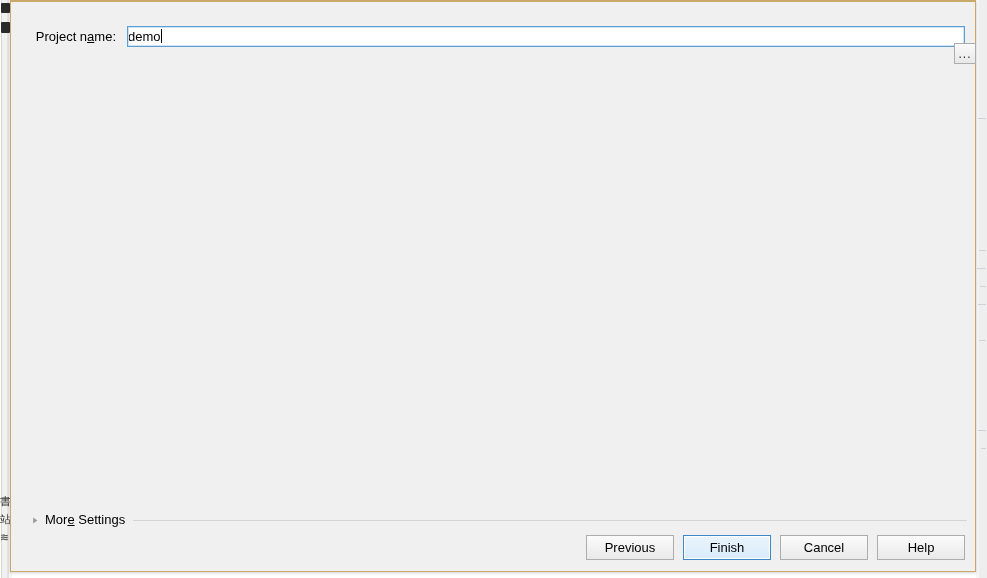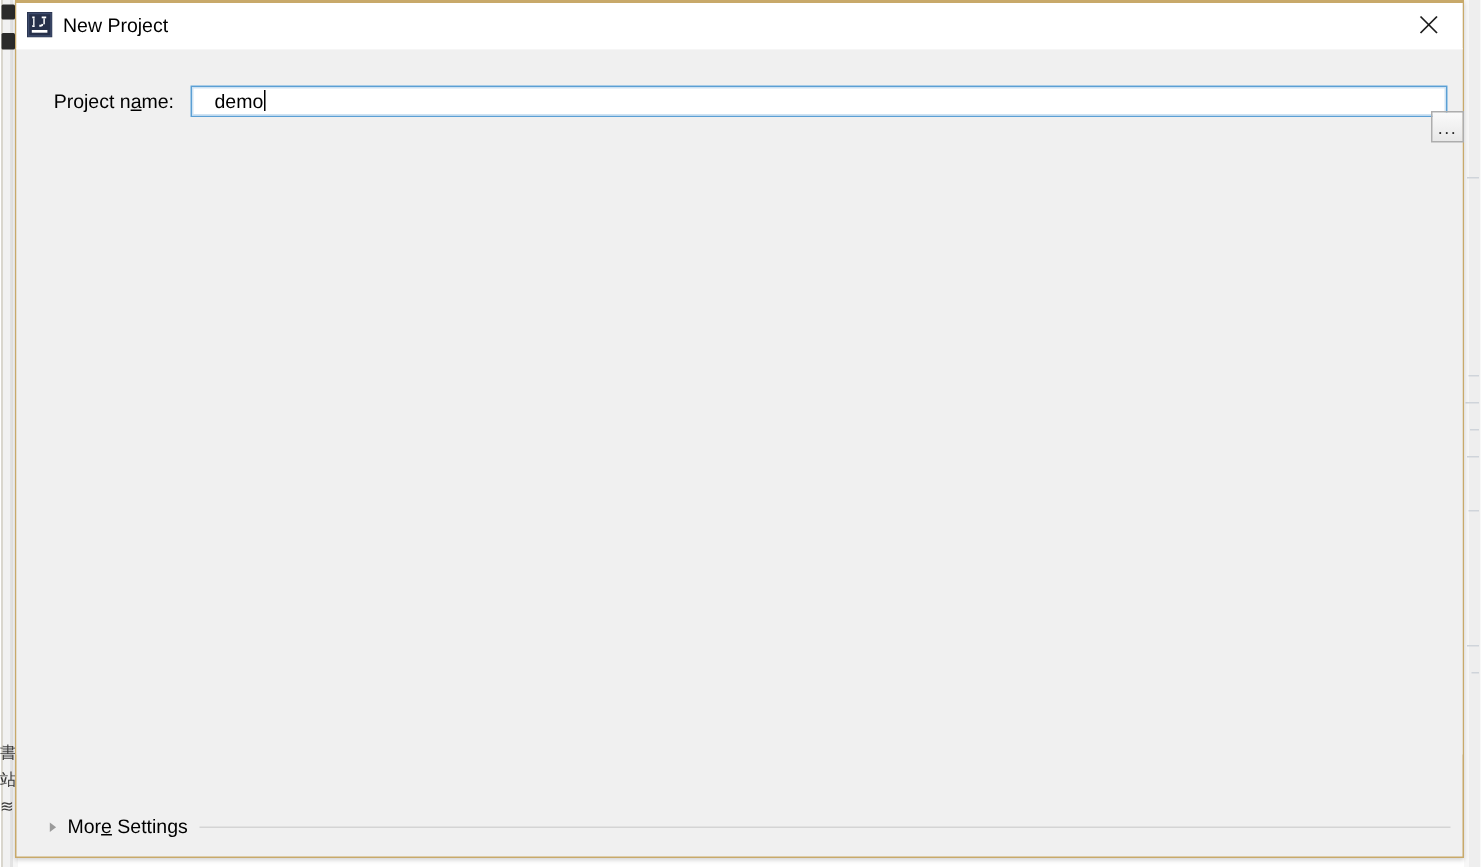--- a/index.html
+++ b/index.html
@@ -143,21 +143,21 @@
   .mn { text-decoration: underline; text-underline-offset: 1px; }
 
   .textfield {
     position: absolute;
     height: 21px;
     background: #ffffff;
     box-sizing: border-box;
     font-size: 13px;
     line-height: 19px;
     color: #000000;
-    padding: 0 15px;
+    padding: 0 0;
     white-space: nowrap;
     overflow: hidden;
   }
   #input-name {
     left: 116px;
     width: 838px;
     border: 1px solid #5b9fd4;
     outline: 1px solid #cfe3f3;
     outline-offset: -2px;
   }
@@ -287,45 +287,20 @@
     <div class="bg-line" style="top:268px;width:9px;"></div>
     <div class="bg-line" style="top:286px;width:6px;"></div>
     <div class="bg-line" style="top:304px;width:8px;"></div>
     <div class="bg-line" style="top:340px;width:7px;"></div>
     <div class="bg-line" style="top:430px;width:8px;"></div>
     <div class="bg-line" style="top:448px;width:5px;"></div>
   </div>
 
   <div id="dialog">
 
-    <div id="titlebar">
-
-      <div id="title-icon">
-        <svg width="17" height="17" viewBox="0 0 17 17">
-          <rect x="0" y="0" width="17" height="17" fill="#26304a"></rect>
-          <rect x="1" y="1" width="15" height="15" fill="none" stroke="#3d4a6b" stroke-width="1"></rect>
-          <rect x="3.5" y="3" width="1.6" height="1.2" fill="#ffffff"></rect>
-          <rect x="4.1" y="4.2" width="0.9" height="4.6" fill="#ffffff"></rect>
-          <rect x="3.5" y="8.8" width="1.6" height="1.2" fill="#ffffff"></rect>
-          <rect x="9.8" y="3" width="3.0" height="1.2" fill="#ffffff"></rect>
-          <rect x="10.9" y="4.2" width="1.0" height="4.0" fill="#ffffff"></rect>
-          <path d="M10.9 8.2 q0 1.6 -1.7 1.6 l-1.0 0 0 -1.3 0.8 0 q0.8 0 0.8 -0.7 z" fill="#ffffff"></path>
-          <rect x="3.2" y="12" width="10.4" height="1.8" fill="#ffffff"></rect>
-        </svg>
-      </div>
-
-      <div id="title-text">New Project</div>
-
-      <div id="close-button">
-        <svg width="13" height="13" viewBox="0 0 13 13">
-          <line x1="1" y1="1" x2="12" y2="12" stroke="#1a1a1a" stroke-width="1.15"></line>
-          <line x1="12" y1="1" x2="1" y2="12" stroke="#1a1a1a" stroke-width="1.15"></line>
-        </svg>
-      </div>
-    </div>
 
     <div id="dialog-body">
 
       <div class="field-row" id="row-name">
         <div class="field-label" id="label-name"><span>Project n</span><span class="mn">a</span><span>me:</span></div>
         <div class="textfield" id="input-name"><span>demo</span><span class="caret"></span></div>
       </div>
 
 
       <div id="browse-button">...</div>
@@ -336,15 +311,23 @@
             <svg width="9" height="9" viewBox="0 0 9 9">
               <path d="M2.2 1.4 L6.4 4.5 L2.2 7.6 Z" fill="#9a9a9a"></path>
             </svg>
           </span>
           <span id="more-settings-label"><span>Mor</span><span class="mn">e</span><span> Settings</span></span>
         </div>
         <div id="more-settings-line"></div>
       </div>
     </div>
 
+    <div id="footer">
+      <div id="button-bar">
+        <div class="dlg-button">Previous</div>
+        <div class="dlg-button default">Finish</div>
+        <div class="dlg-button">Cancel</div>
+        <div class="dlg-button">Help</div>
+      </div>
+    </div>
 
   </div>
 </div>
 
 </body></html>

